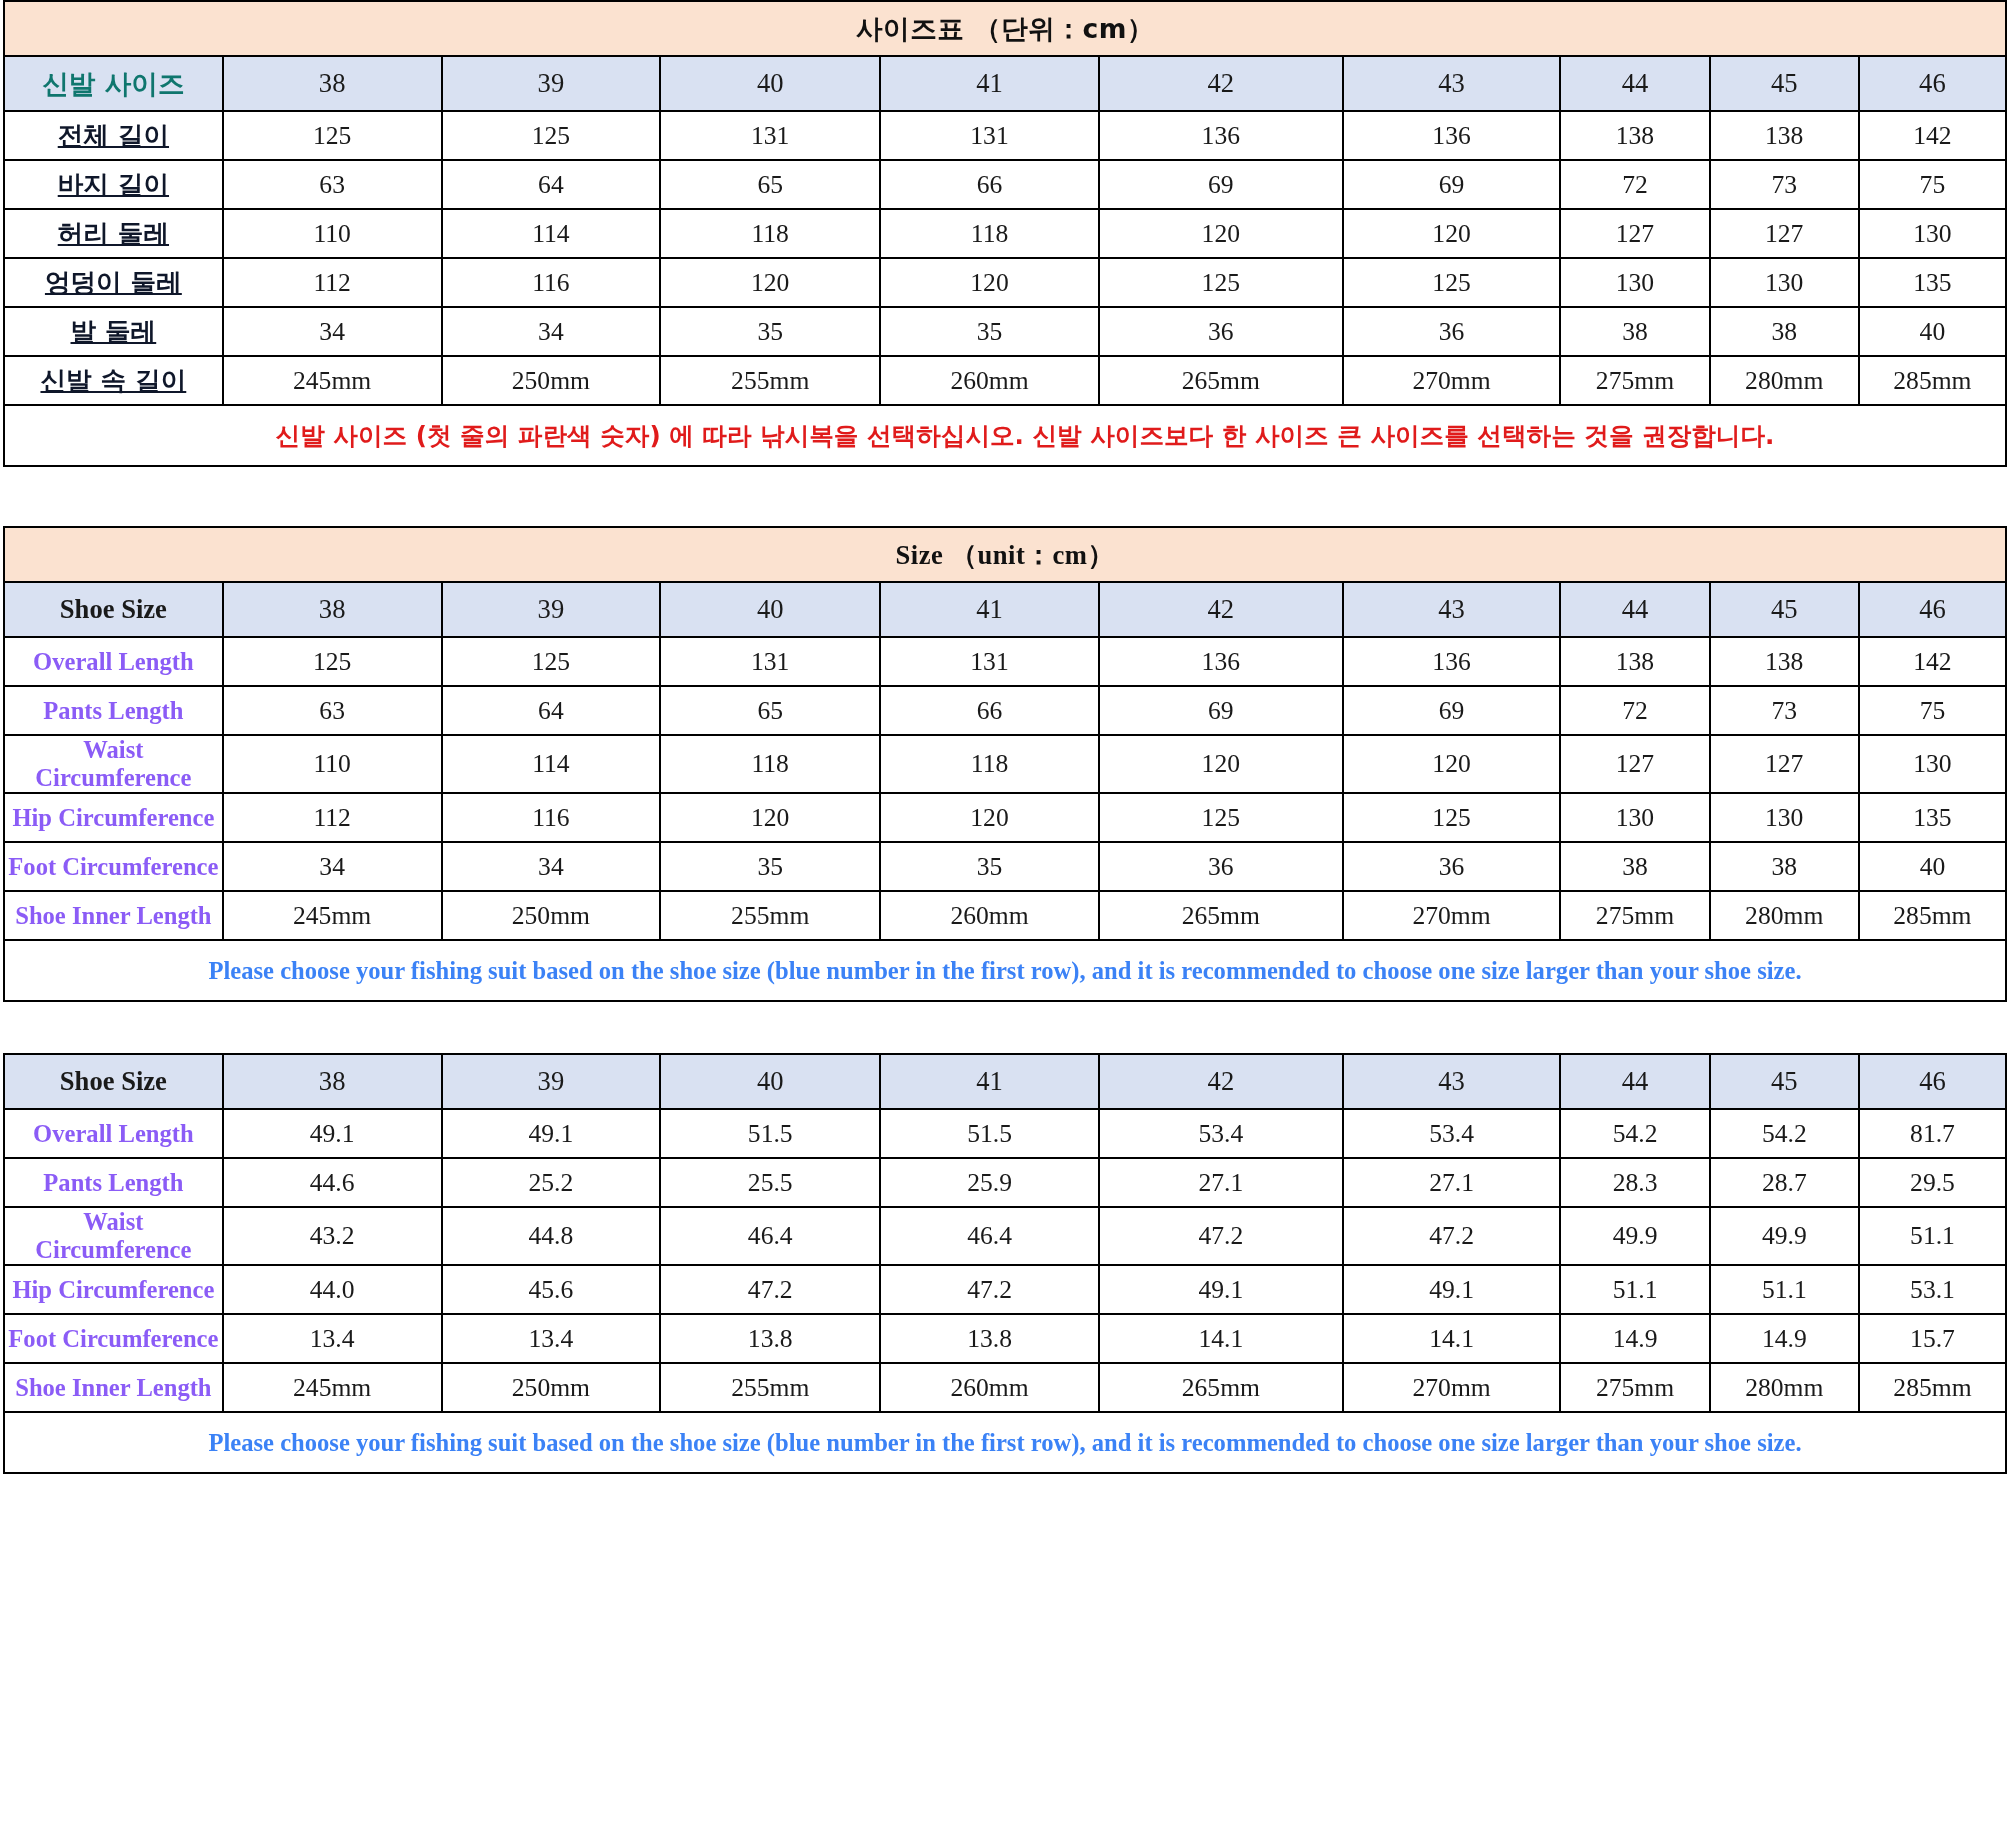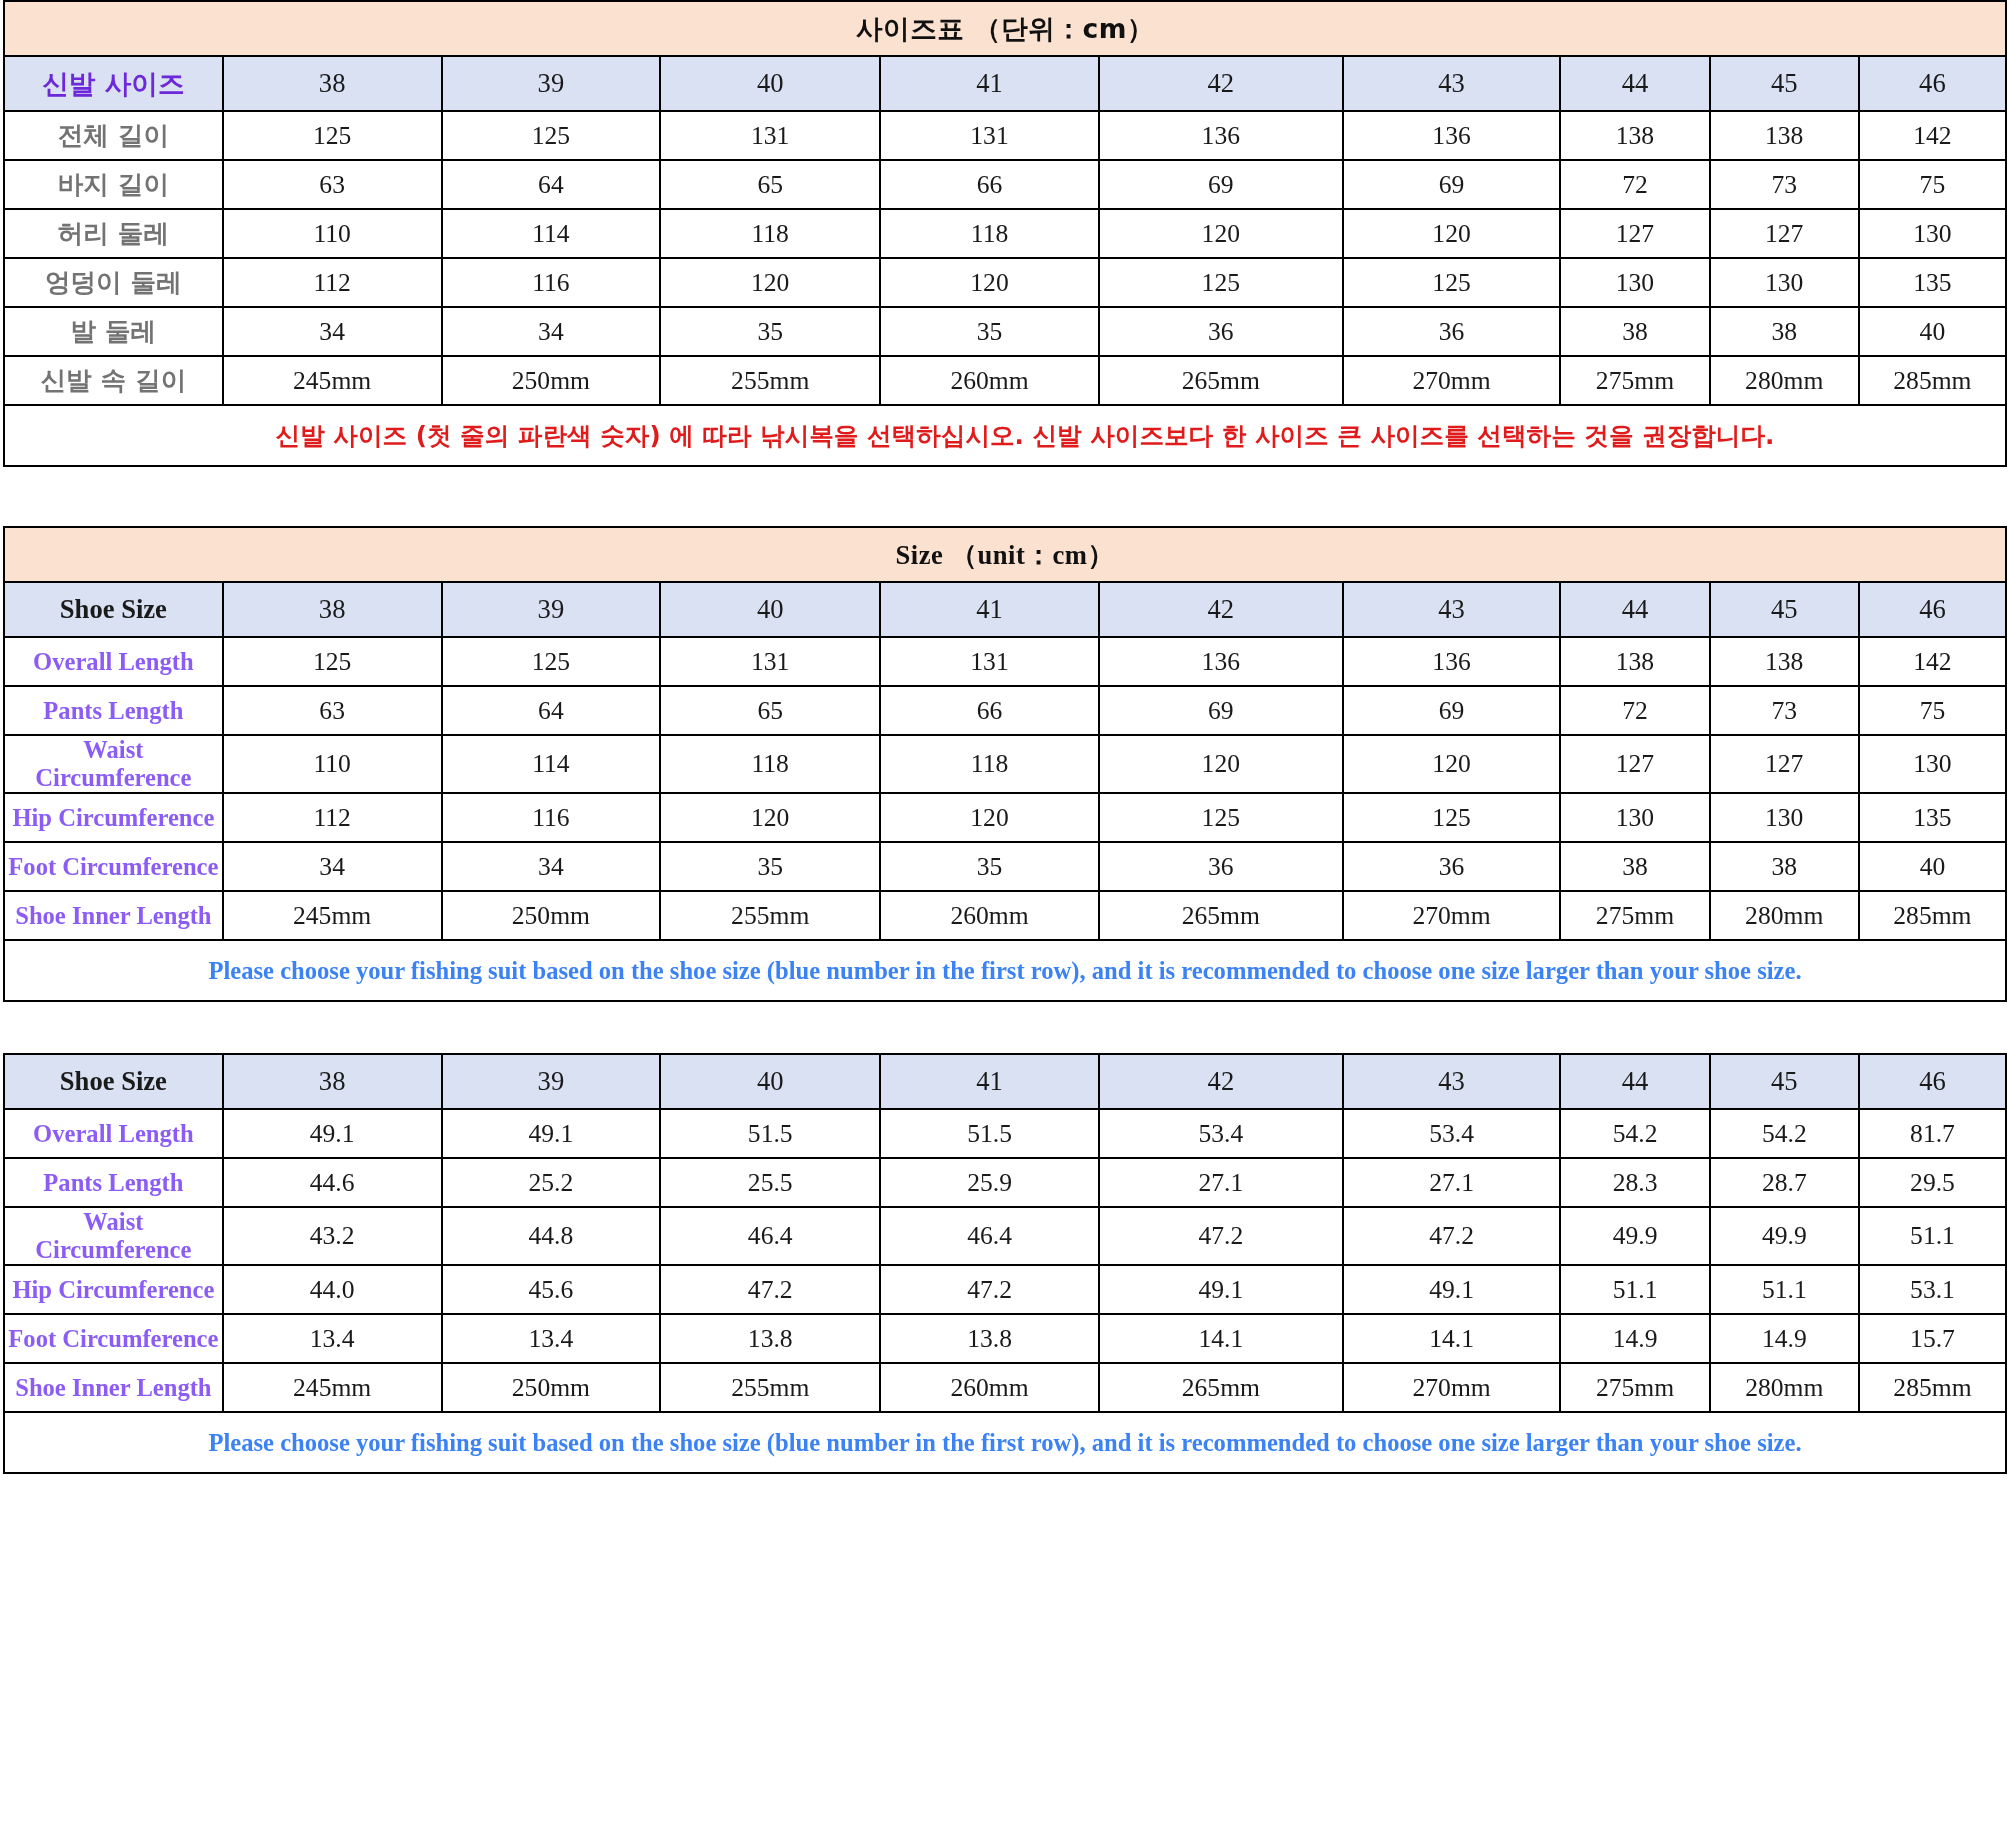--- a/index.html
+++ b/index.html
@@ -60,41 +60,42 @@
 
   
   .hdr-cell {
     background: #d9e1f2 !important;
     height: 55px;
   }
   .hdr-label-ko {
     font-family: "DejaVu Sans", "Liberation Sans", sans-serif;
     font-size: 26.6px;
     font-weight: bold;
-    color: #6d28d9;
+    color: #0f766e;
   }
   .hdr-label-en {
     font-family: "Liberation Serif", "DejaVu Serif", serif;
     font-size: 26.6px;
     font-weight: bold;
     color: #1a1a1a;
   }
   .hdr-num {
     font-family: "Liberation Serif", "DejaVu Serif", serif;
     font-size: 26.6px;
     color: #1a1a1a;
   }
 
   
   .body-row td { height: 49px; }
   .rowlabel-ko {
     font-family: "DejaVu Sans", "Liberation Sans", sans-serif;
     font-size: 25.6px;
     font-weight: bold;
-    color: #737373;
+    color: #0f172a;
+    text-decoration: underline;
   }
   .rowlabel-en {
     font-family: "Liberation Serif", "DejaVu Serif", serif;
     font-size: 24.6px;
     font-weight: bold;
     color: #8b5cf6;
   }
   .val {
     font-family: "Liberation Serif", "DejaVu Serif", serif;
     font-size: 25.6px;

